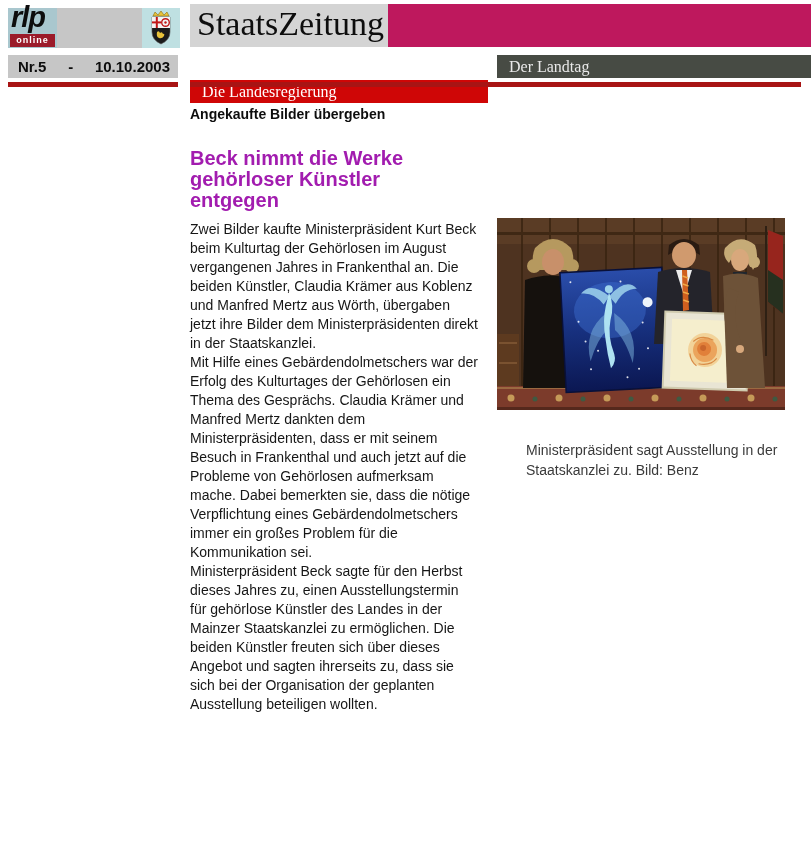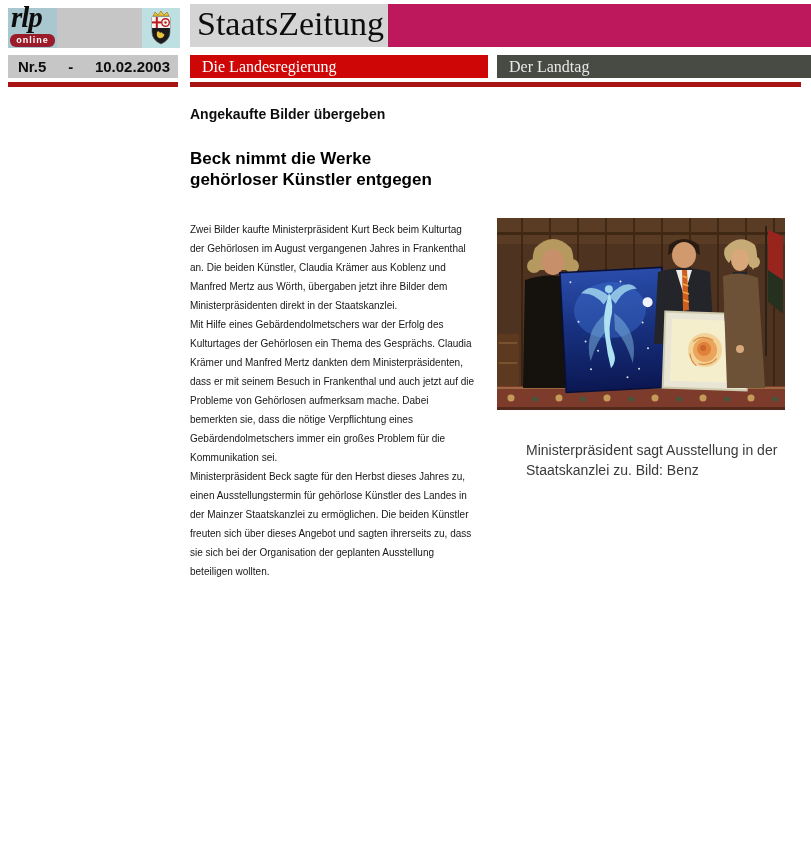--- a/index.html
+++ b/index.html
@@ -3,62 +3,62 @@
 <meta charset="utf-8">
 <style>
   html,body { margin:0; padding:0; background:#ffffff; }
   .page {
     position:relative; width:811px; height:853px; background:#ffffff;
     font-family:"Liberation Sans", sans-serif; color:#111; overflow:hidden;
   }
   
   .logo-box { position:absolute; left:8px; top:8px; width:49px; height:40px; background:#a9c7ce; }
   .logo-text {
-    position:absolute; left:3px; top:-7px; font-family:Liberation Serif, serif;
+    position:absolute; left:3px; top:-7px; font-family:Liberation Sans, sans-serif;
     font-style:italic; font-weight:bold; font-size:29px; letter-spacing:-1px; color:#0d0d0d;
   }
   .logo-sub {
     position:absolute; left:2px; bottom:1px; width:45px; height:13px; background:#9b1b2a;
-    color:#ffffff; font-size:9px; font-weight:bold; text-align:center; line-height:13px; letter-spacing:1px;border-radius:6px;
+    color:#ffffff; font-size:9px; font-weight:bold; text-align:center; line-height:13px; letter-spacing:1px;
   }
   .gray-strip { position:absolute; left:57px; top:8px; width:85px; height:40px; background:#c6c6c6; }
   .coat-box { position:absolute; left:142px; top:8px; width:38px; height:40px; background:#bfe0e2; }
   .coat-box svg { display:block; margin:2px auto 0; }
   .masthead { position:absolute; left:190px; top:4px; width:678px; height:43px; background:#be185d; }
   .masthead-inner {
     position:absolute; left:0; top:0; width:198px; height:43px; background:#d4d4d4;
   }
   .masthead-title {
     position:absolute; left:7px; top:1px; font-family:"Liberation Serif", serif;
     font-size:34px; color:#0d0d0d; white-space:nowrap;
   }
   .date-box {
     position:absolute; left:8px; top:55px; width:170px; height:23px; background:#c6c6c6;
     display:flex; align-items:center; justify-content:space-between;
     padding:0 8px 0 10px; box-sizing:border-box;
     font-weight:bold; font-size:15px; color:#0d0d0d;
   }
   .nav { position:absolute; top:55px; height:23px; line-height:23px; font-family:"Liberation Serif", serif; font-size:16px; padding-left:12px; box-sizing:border-box; cursor:pointer; }
-  .nav-red  { left:190px; width:298px; background:#cf0606; color:#ffffff; }
+  .nav-red  { left:190px; width:298px; background:#cf0606; color:#ffffff;margin-top:25px; }
   .nav-dark { left:497px; width:316px; background:#474b44; color:#e9e9e9; }
   .rule { position:absolute; top:82px; height:5px; background:#a81414; }
   .rule-left  { left:8px; width:170px; }
   .rule-right { left:190px; width:611px; }
   
   .title {
     position:absolute; left:190px; top:106px; margin:0;
     font-size:14px; font-weight:bold; color:#0d0d0d;
   }
   .subtitle {
     position:absolute; left:190px; top:148px; margin:0; width:270px;
-    font-size:17px; font-weight:bold; line-height:21px; color:#000000;
+    font-size:20px; font-weight:bold; line-height:21px; color:#a21caf;
   }
   .body-text {
     position:absolute; left:190px; top:220px; width:288px;
-    font-size:10px; line-height:19px; color:#161616;
+    font-size:14px; line-height:19px; color:#161616;
   }
   .body-text p { margin:0; }
   .photo { position:absolute; left:497px; top:218px; width:288px; height:192px; }
   .photo svg { display:block; }
   .caption {
     position:absolute; left:497px; top:440px; width:275px;
     font-size:14px; line-height:20px; color:#3a3a3a;margin-left:29px;
   }
 </style>
 </head>
@@ -91,21 +91,21 @@
   </div>
 
   <div class="masthead">
     <div class="masthead-inner"></div>
     <span class="masthead-title">StaatsZeitung</span>
   </div>
 
   <div class="date-box">
     <span>Nr.5</span>
     <span>-</span>
-    <span>10.02.2003</span>
+    <span>10.10.2003</span>
   </div>
 
   <div class="nav nav-red">Die Landesregierung</div>
   <div class="nav nav-dark">Der Landtag</div>
 
   <div class="rule rule-left"></div>
   <div class="rule rule-right"></div>
 
   <h1 class="title">Angekaufte Bilder übergeben</h1>
   <h2 class="subtitle">Beck nimmt die Werke gehörloser Künstler entgegen</h2>

